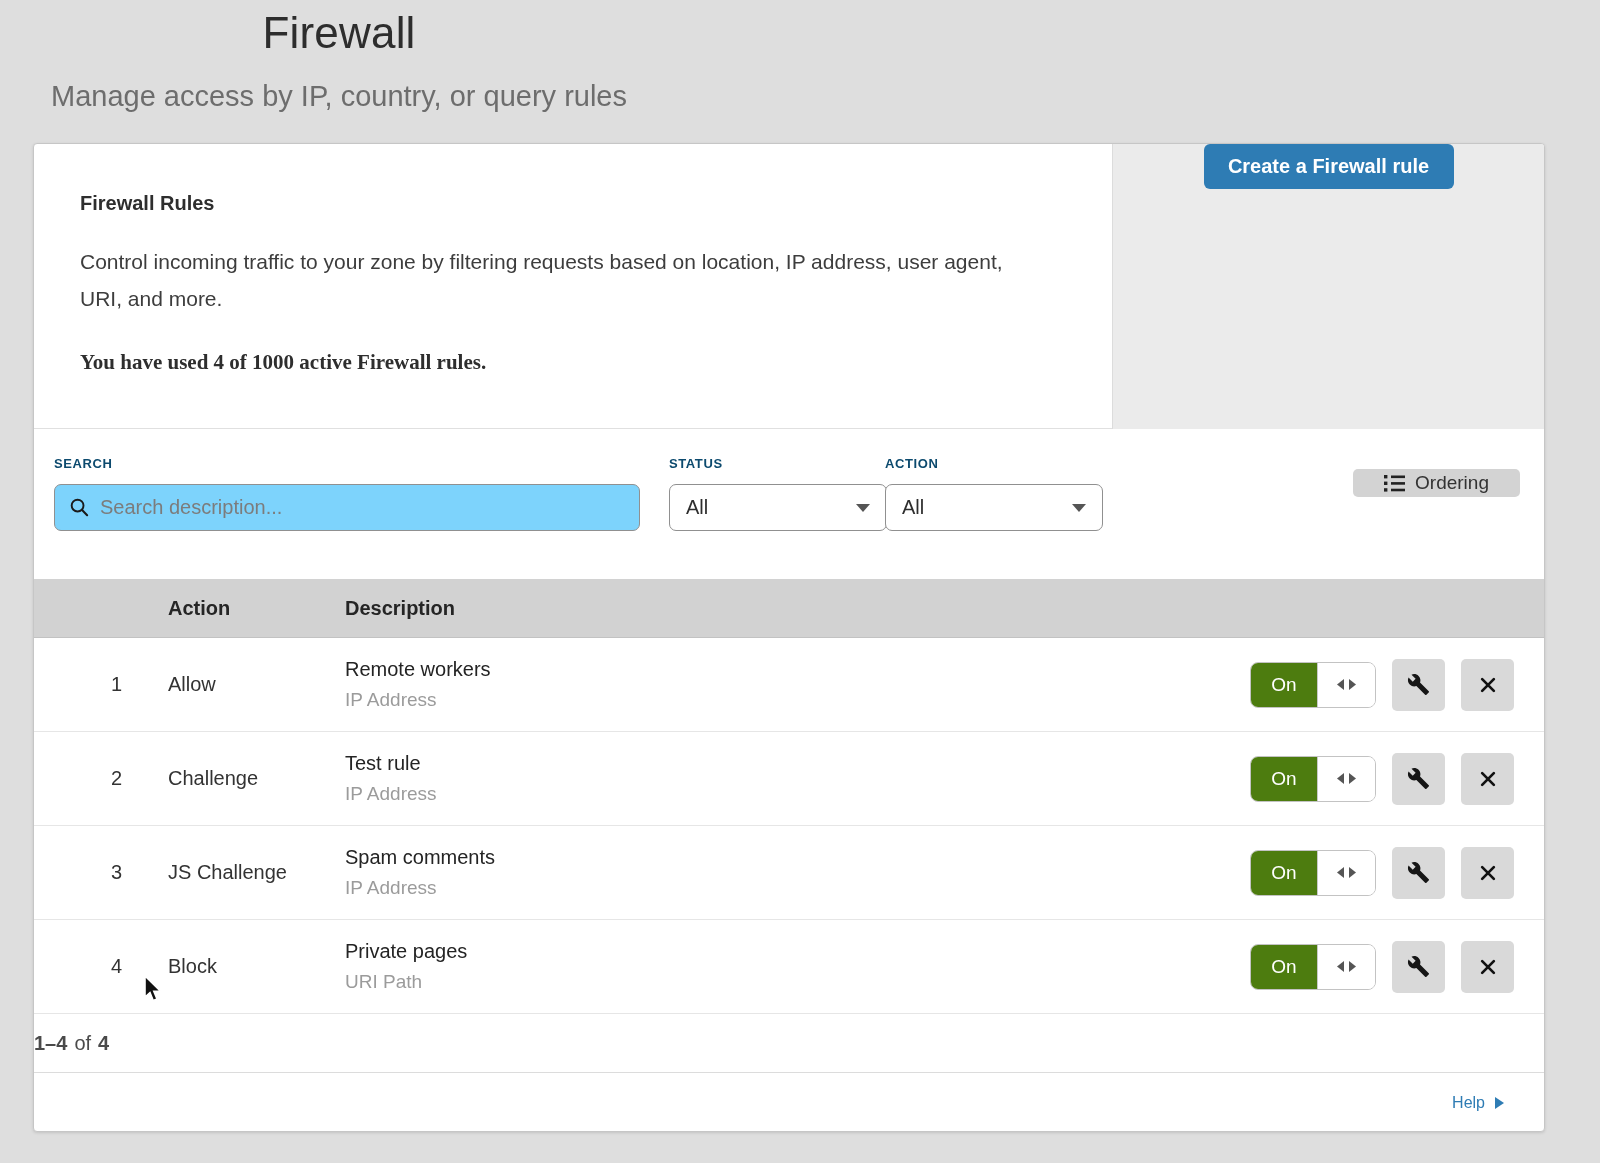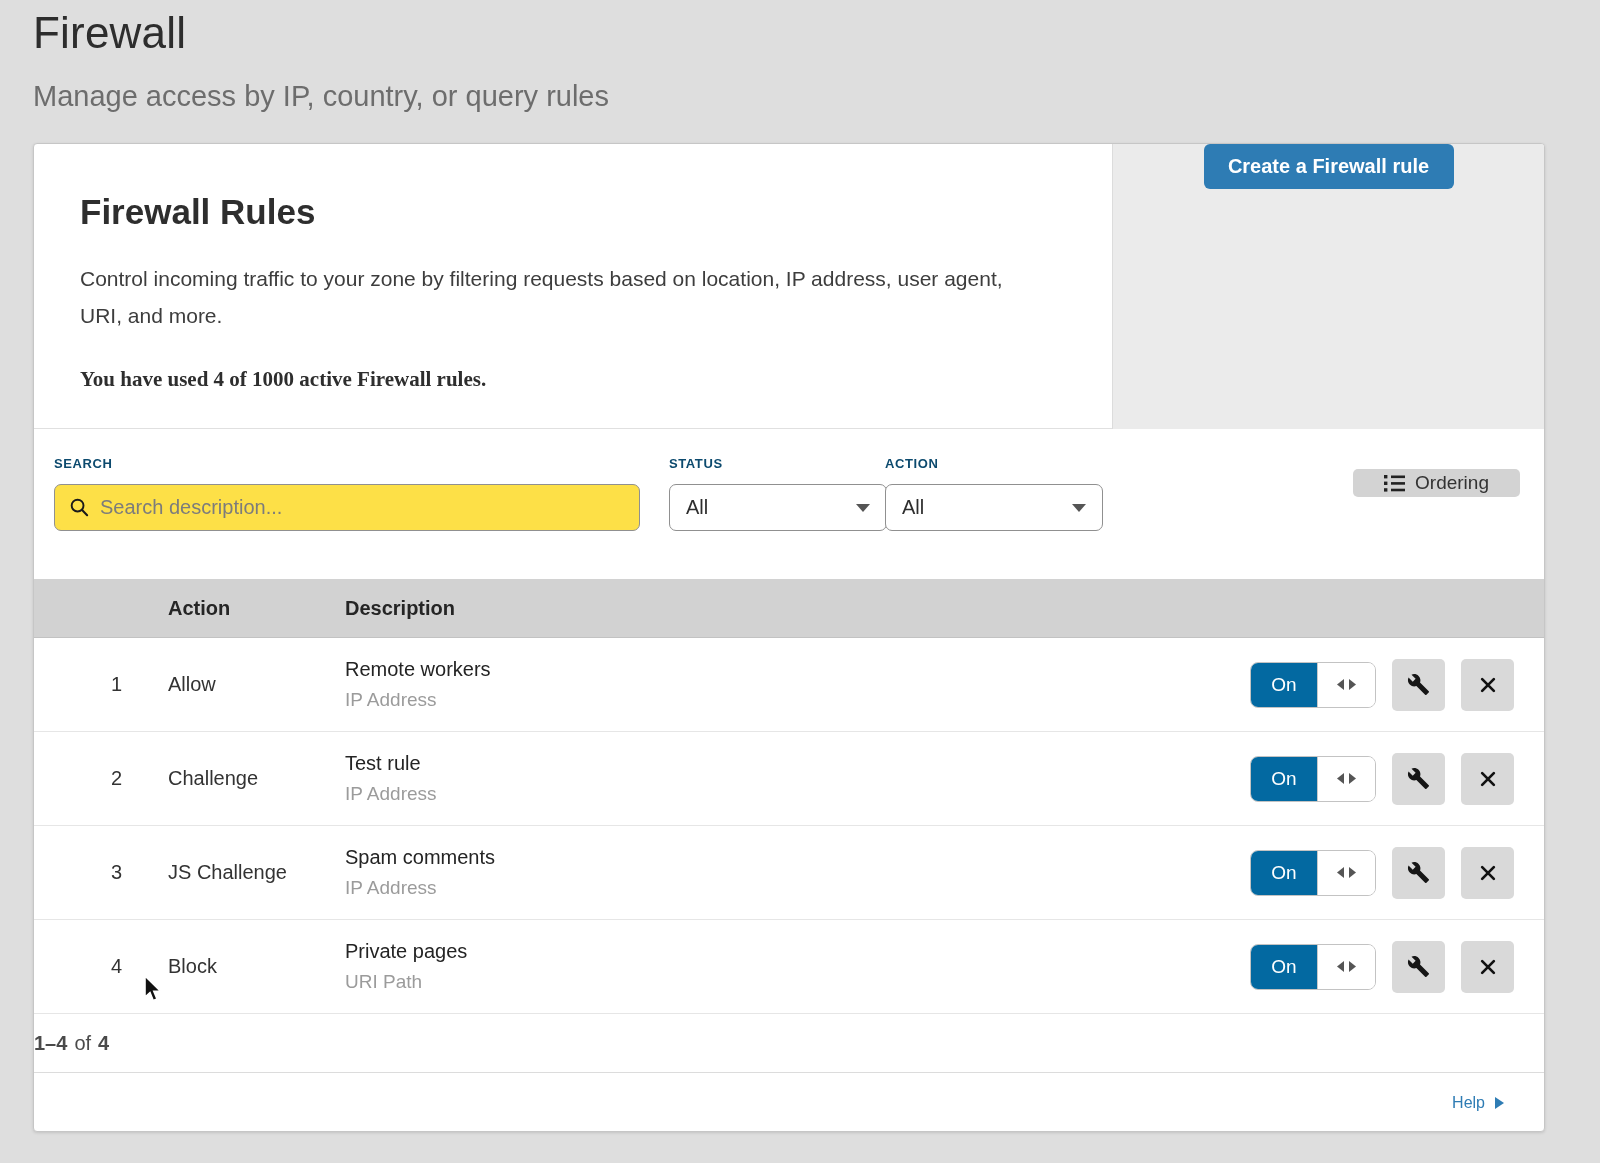--- a/index.html
+++ b/index.html
@@ -6,37 +6,37 @@
   html,body { width:1600px; height:1163px; }
   body {
     font-family:"Liberation Sans","DejaVu Sans",sans-serif;
     background:#dedede;
     position:relative;
     overflow:hidden;
     color:#303030;
   }
 
   
-  .page-header { position:absolute; left:33px; top:8px; }
+  .page-header { position:absolute; left:51px; top:8px;text-align:center; }
   .page-title { font-size:44px; font-weight:500; color:#2d2d2d; letter-spacing:.2px; }
   .page-subtitle { margin-top:22px; font-size:29px; font-weight:400; color:#6d6d6d; }
 
   
   .card {
     position:absolute; left:33px; top:143px; width:1512px; height:989px;
     background:#ffffff;
     border:1px solid #c6c6c6; border-radius:4px;
     box-shadow:0 1px 3px rgba(0,0,0,.12);
     overflow:hidden;
   }
 
   
   .card-top { position:relative; height:285px; border-bottom:1px solid #e0e0e0; }
   .intro { position:absolute; left:46px; top:48px; width:990px; }
-  .intro-heading { font-size:35px; font-weight:700; color:#2e2e2e; }
+  .intro-heading { font-size:20px; font-weight:700; color:#2e2e2e; }
   .intro-desc { margin-top:28px; font-size:21px; line-height:37px; color:#3d3d3d; width:950px; }
   .intro-usage { margin-top:33px; font-size:21px; font-weight:700; color:#2e2e2e;font-family:Liberation Serif, serif; }
   .side-panel {
     position:absolute; right:0; top:0; width:432px; height:285px;
     background:#ebebeb; border-left:1px solid #dcdcdc;
     display:flex; justify-content:center;
   }
   .create-btn {
     background:#2e7cb4; color:#fff; border:none; border-radius:6px;
     font-family:inherit; font-size:20px; font-weight:700;
@@ -47,21 +47,21 @@
   
   .filters { position:relative; height:150px; background:#fff; }
   .filter-label {
     font-size:13px; font-weight:700; letter-spacing:.6px; color:#0c4a6e;
   }
   .search-group { position:absolute; left:20px; top:27px; }
   .status-group { position:absolute; left:635px; top:27px; }
   .action-group { position:absolute; left:851px; top:27px; }
   .search-box {
     margin-top:13px; width:586px; height:47px;
-    border:1px solid #909090; border-radius:7px; background:#fde047;
+    border:1px solid #909090; border-radius:7px; background:#7dd3fc;
     display:flex; align-items:center; padding:0 14px;
   }
   .search-box input {
     border:none; outline:none; flex:1; font-family:inherit;
     font-size:20px; color:#303030; margin-left:10px; background:transparent;
   }
   .search-box input::placeholder { color:#7c7c7c; }
   .dropdown {
     margin-top:13px; width:218px; height:47px;
     border:1px solid #909090; border-radius:7px; background:#fff;
@@ -92,21 +92,21 @@
   .rule-action { font-size:20px; color:#333; }
   .rule-desc-title { font-size:20px; color:#242424; }
   .rule-desc-type { font-size:19px; color:#9b9b9b; margin-top:8px; }
 
   .row-controls { margin-left:auto; display:flex; align-items:center; }
   .toggle {
     width:126px; height:46px; border:1px solid #c3c3c3; border-radius:8px;
     overflow:hidden; display:flex; cursor:pointer; background:#fff; flex:none;
   }
   .toggle-on {
-    width:66px; background:#0369a1; color:#fff; font-size:19px;
+    width:66px; background:#4d7c0f; color:#fff; font-size:19px;
     display:flex; align-items:center; justify-content:center;
   }
   .toggle-handle {
     flex:1; background:#fff; border-left:1px solid #c9c9c9;
     display:flex; align-items:center; justify-content:center;
   }
   .icon-btn {
     width:53px; height:52px; background:#d9d9d9; border:none; border-radius:5px;
     display:flex; align-items:center; justify-content:center; cursor:pointer; flex:none;
   }

